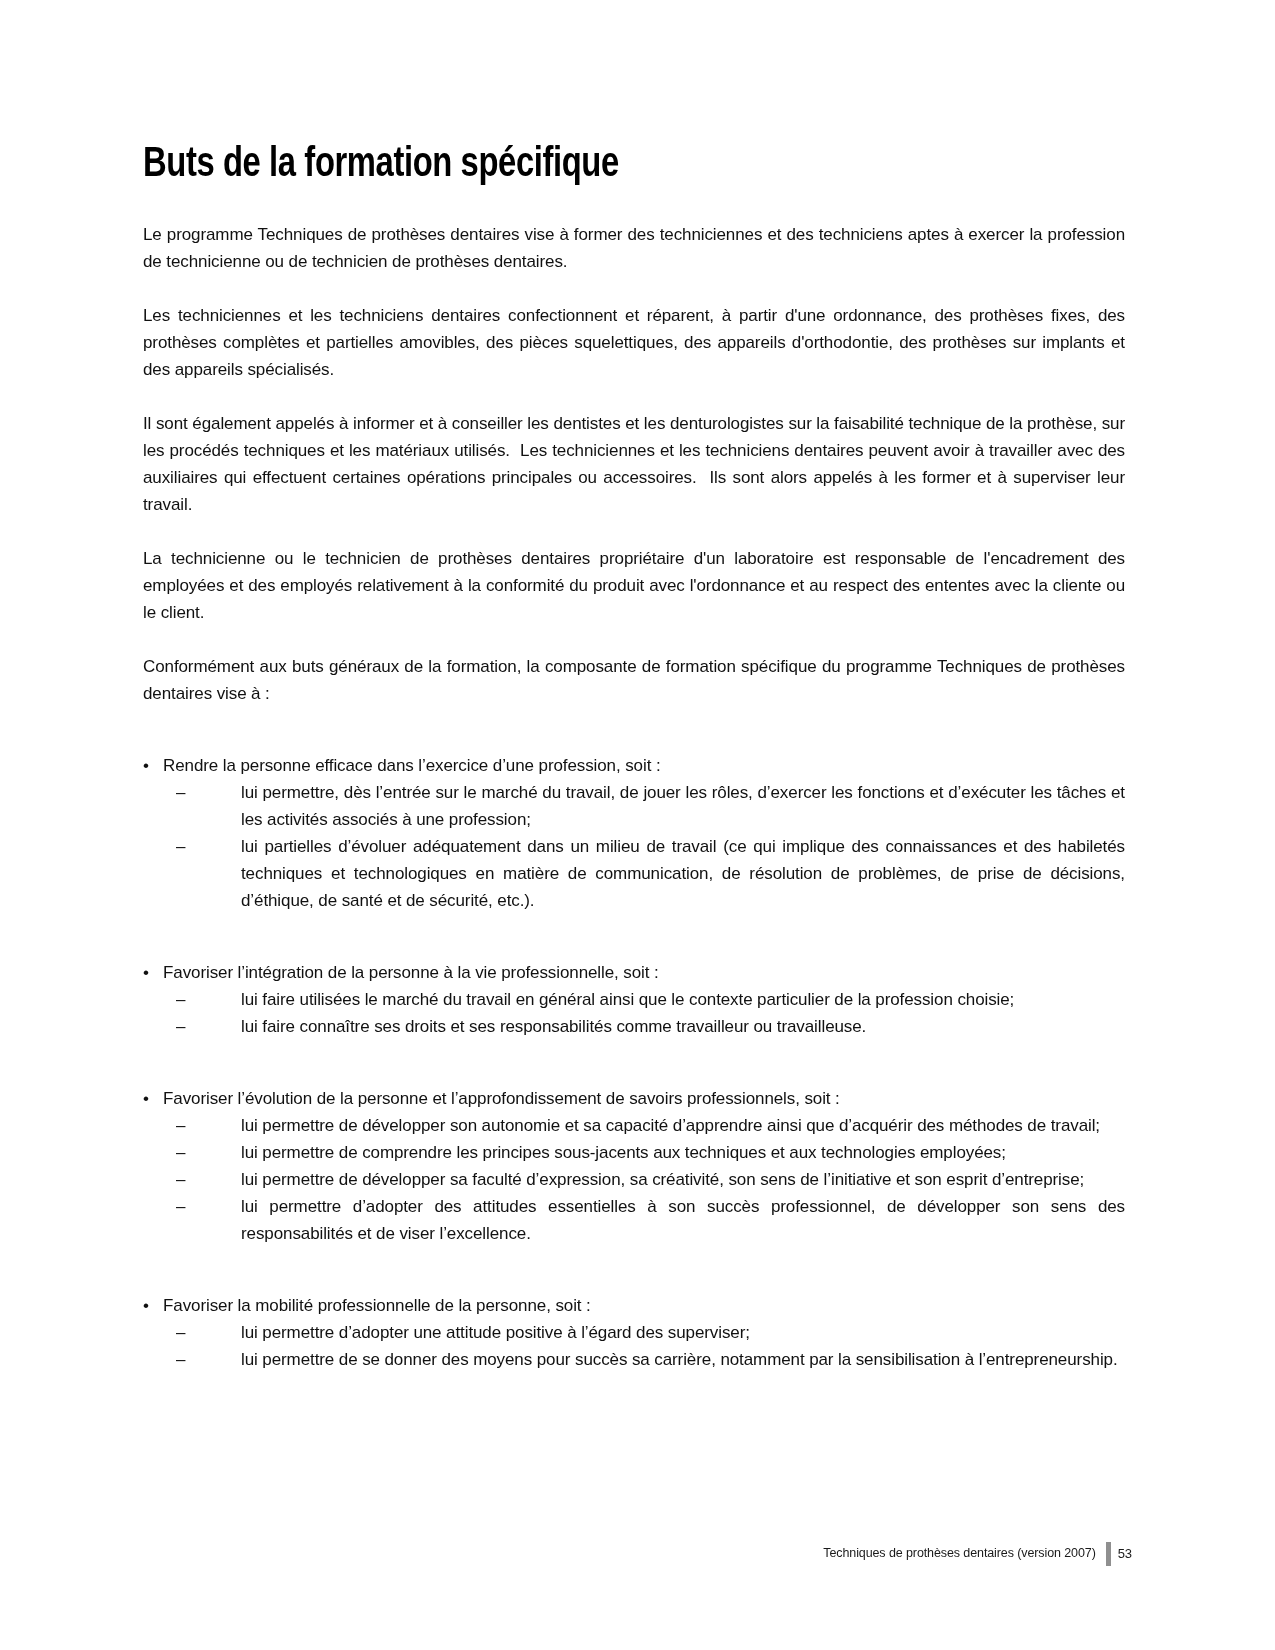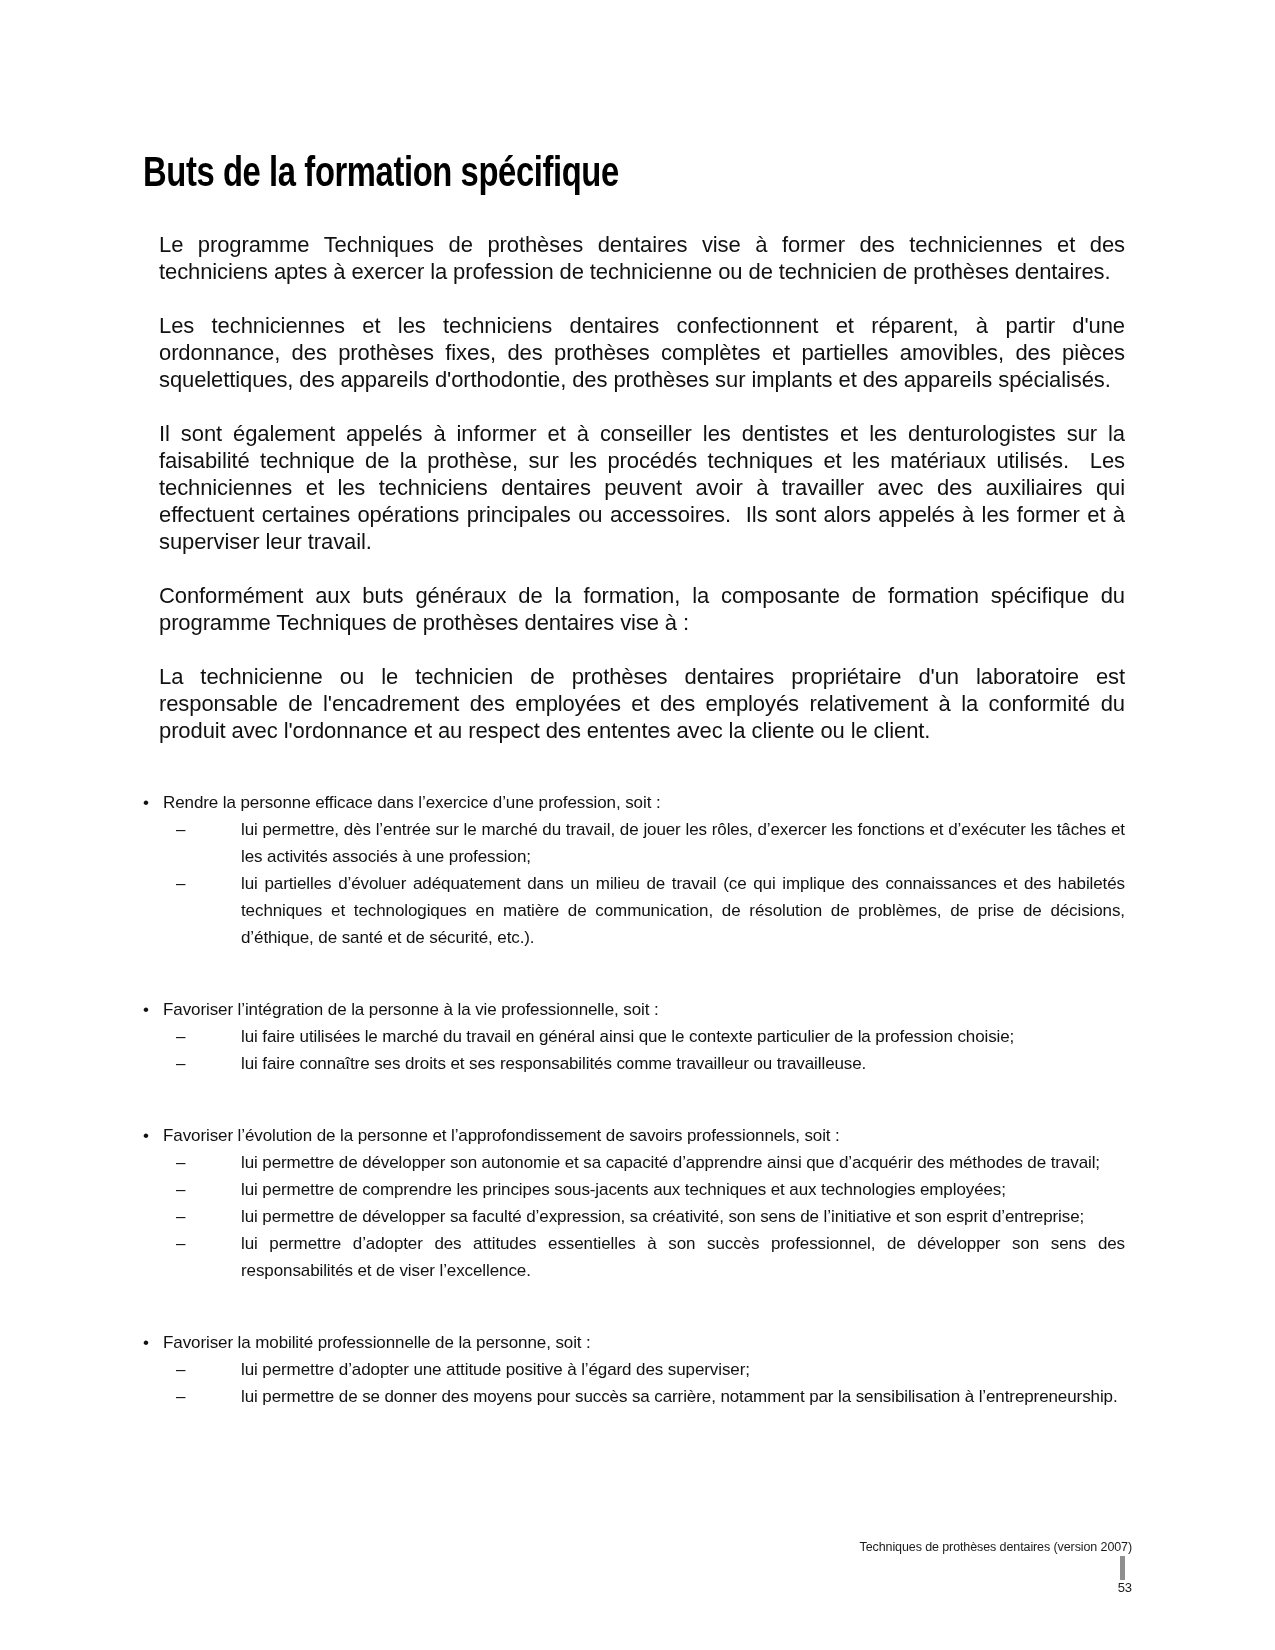--- a/index.html
+++ b/index.html
@@ -11,39 +11,39 @@
     width: 1275px;
     height: 1650px;
     position: relative;
     font-family: "Liberation Sans", "DejaVu Sans", sans-serif;
     color: #111111;
     overflow: hidden;
   }
   .doc {
     position: absolute;
     left: 143px;
-    top: 148px;
+    top: 138px;
     width: 982px;
   }
   .title {
     font-size: 42px;
     line-height: 1.12;
     font-weight: bold;
     color: #000000;
     margin: 0 0 36px 0;
     letter-spacing: -0.5px;
     white-space: nowrap;
     transform: scaleX(0.78);
     transform-origin: 0 50%;
   }
   .para {
-    font-size: 22px;
+    font-size: 17px;
     line-height: 27px;
     text-align: justify;
-    margin: 0 0 27px 16px;
+    margin: 0 0 27px 0;
     letter-spacing: -0.1px;
   }
   .bullet-group {
     margin: 45px 0 45px 0;
     font-size: 17px;
     line-height: 27px;
     letter-spacing: -0.1px;
   }
   .head {
     display: flex;
@@ -67,25 +67,24 @@
   .sub-text {
     flex: 1;
     text-align: justify;
     margin-left: 41px;
   }
   .footer {
     position: absolute;
     top: 1540px;
     right: 143px;
     display: flex;
-    align-items: flex-end;
+    align-items: center;
     font-size: 12.5px;
     color: #1a1a1a;
     letter-spacing: -0.1px;
-    flex-direction: column;
   }
   .footer-bar {
     width: 5px;
     height: 24px;
     background: #8f8f8f;
     margin: 2px 7px 0 10px;
   }
   .footer-page {
     font-size: 13px;
   }
@@ -94,22 +93,22 @@
 <body>
 
 <div class="page">
   <div class="doc">
 
     <h1 class="title">Buts de la formation spécifique</h1>
 
     <p class="para">Le programme Techniques de prothèses dentaires vise à former des techniciennes et des techniciens aptes à exercer la profession de technicienne ou de technicien de prothèses dentaires.</p>
     <p class="para">Les techniciennes et les techniciens dentaires confectionnent et réparent, à partir d'une ordonnance, des prothèses fixes, des prothèses complètes et partielles amovibles, des pièces squelettiques, des appareils d'orthodontie, des prothèses sur implants et des appareils spécialisés.</p>
     <p class="para">Il sont également appelés à informer et à conseiller les dentistes et les denturologistes sur la faisabilité technique de la prothèse, sur les procédés techniques et les matériaux utilisés.&nbsp; Les techniciennes et les techniciens dentaires peuvent avoir à travailler avec des auxiliaires qui effectuent certaines opérations principales ou accessoires.&nbsp; Ils sont alors appelés à les former et à superviser leur travail.</p>
+    <p class="para">La technicienne ou le technicien de prothèses dentaires propriétaire d'un laboratoire est responsable de l'encadrement des employées et des employés relativement à la conformité du produit avec l'ordonnance et au respect des ententes avec la cliente ou le client.</p>
     <p class="para">Conformément aux buts généraux de la formation, la composante de formation spécifique du programme Techniques de prothèses dentaires vise à :</p>
-    <p class="para">La technicienne ou le technicien de prothèses dentaires propriétaire d'un laboratoire est responsable de l'encadrement des employées et des employés relativement à la conformité du produit avec l'ordonnance et au respect des ententes avec la cliente ou le client.</p>
 
     <div class="bullet-group">
       <div class="head">
         <span class="bm">•</span>
         <span class="head-text">Rendre la personne efficace dans l’exercice d’une profession, soit :</span>
       </div>
       <div class="sub">
         <span class="dash">–</span>
         <span class="sub-text">lui permettre, dès l’entrée sur le marché du travail, de jouer les rôles, d’exercer les fonctions et d’exécuter les tâches et les activités associés à une profession;</span>
       </div>

